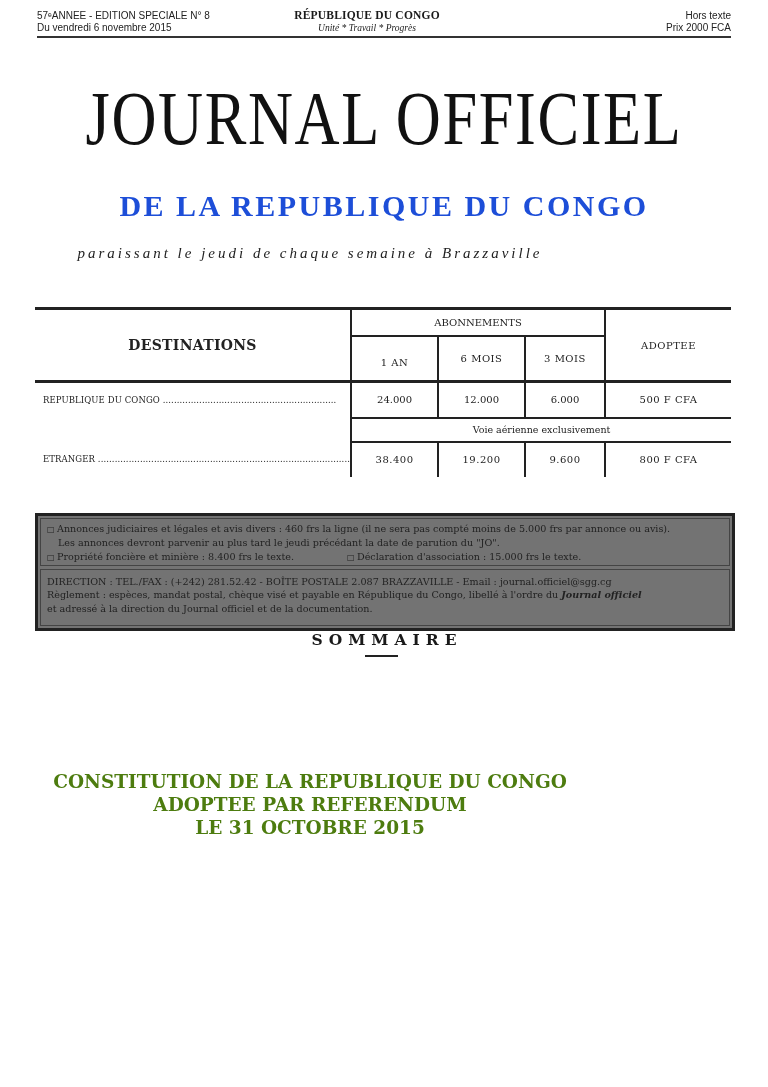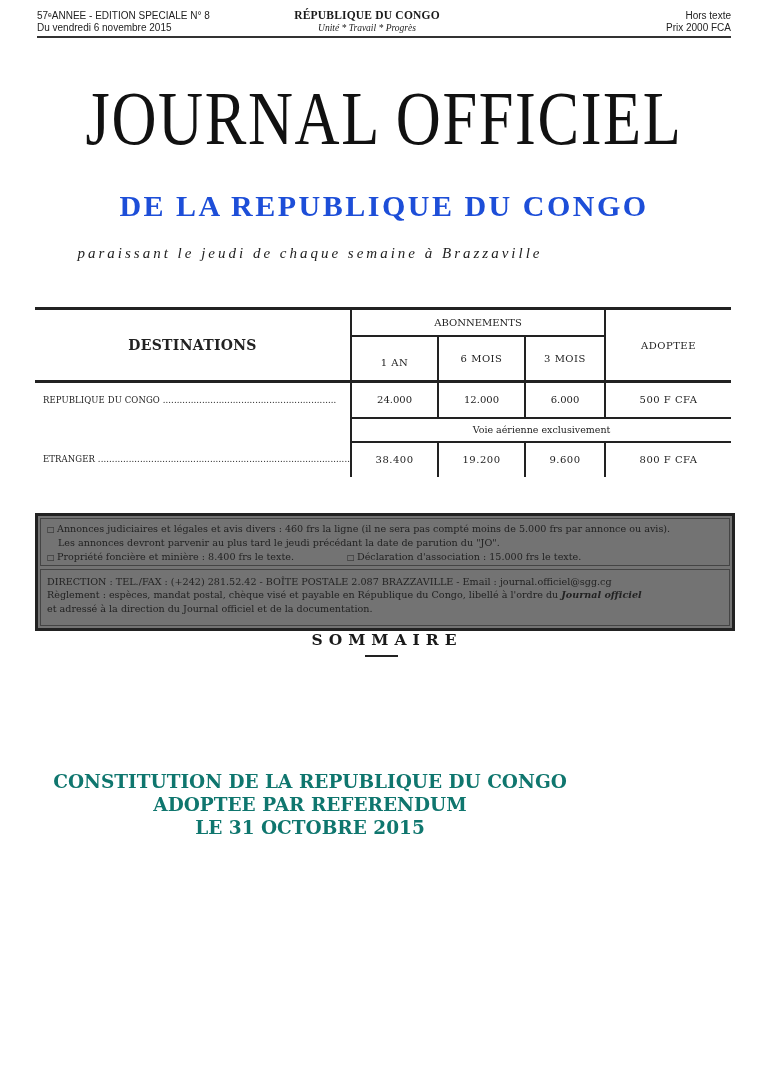--- a/index.html
+++ b/index.html
@@ -40,21 +40,21 @@
   .indent { padding-left: 11px; }
   .row-split { display: flex; }
   .row-split .a { width: 300px; }
   .justify { text-align: justify; text-align-last: left; }
   .bi { font-weight: bold; font-style: italic; }
 
   
   .sommaire { position: absolute; left: 0; width: 768px; top: 630px; text-align: center; font-family: "DejaVu Serif", serif; font-weight: bold; font-size: 15.5px; letter-spacing: 6px; padding-left: 6px; box-sizing: border-box; }
   .som-rule { position: absolute; left: 365px; top: 655px; width: 33px; height: 2px; background: #222; }
 
-  .constitution { position: absolute; left: 0; width: 620px; top: 770px; text-align: center; font-family: "DejaVu Serif", serif; font-weight: bold; font-size: 18.5px; line-height: 23px; color: #0f766e; }
+  .constitution { position: absolute; left: 0; width: 620px; top: 770px; text-align: center; font-family: "DejaVu Serif", serif; font-weight: bold; font-size: 18.5px; line-height: 23px; color: #4d7c0f; }
 </style>
 </head>
 <body>
 
 <div class="topbar">
   <div class="tb-left">
     <div>57ᵉANNEE - EDITION SPECIALE N° 8</div>
     <div>Du vendredi 6 novembre 2015</div>
   </div>
   <div class="tb-center">

